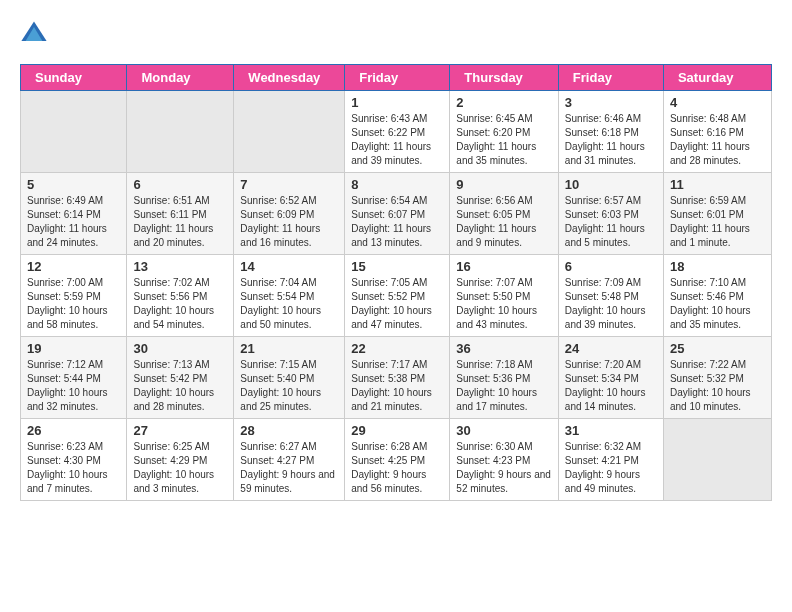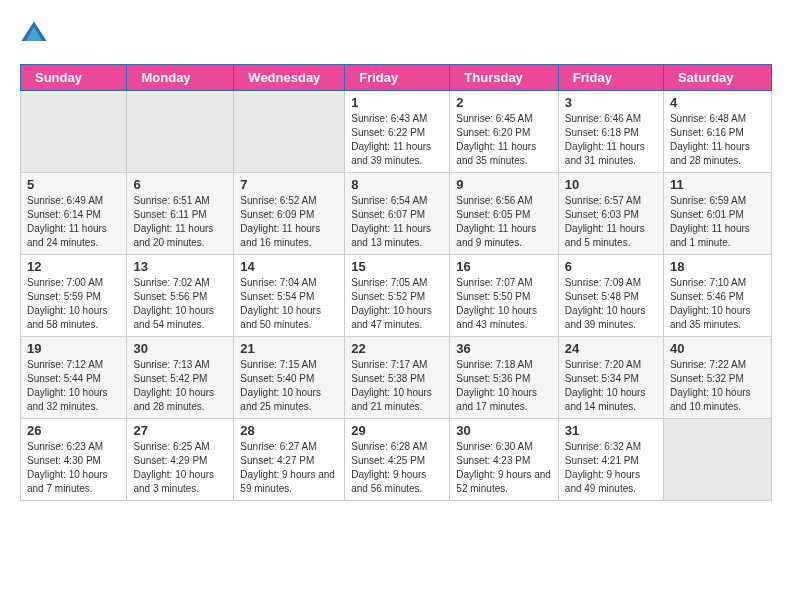--- a/index.html
+++ b/index.html
@@ -225,21 +225,21 @@
         </td>
         <td>
           <span class="day-number">36</span>
           <div class="day-info">Sunrise: 7:18 AM<br>Sunset: 5:36 PM<br>Daylight: 10 hours and 17 minutes.</div>
         </td>
         <td>
           <span class="day-number">24</span>
           <div class="day-info">Sunrise: 7:20 AM<br>Sunset: 5:34 PM<br>Daylight: 10 hours and 14 minutes.</div>
         </td>
         <td>
-          <span class="day-number">40</span>
+          <span class="day-number">25</span>
           <div class="day-info">Sunrise: 7:22 AM<br>Sunset: 5:32 PM<br>Daylight: 10 hours and 10 minutes.</div>
         </td>
       </tr>
       <tr>
         <td>
           <span class="day-number">26</span>
           <div class="day-info">Sunrise: 6:23 AM<br>Sunset: 4:30 PM<br>Daylight: 10 hours and 7 minutes.</div>
         </td>
         <td>
           <span class="day-number">27</span>

